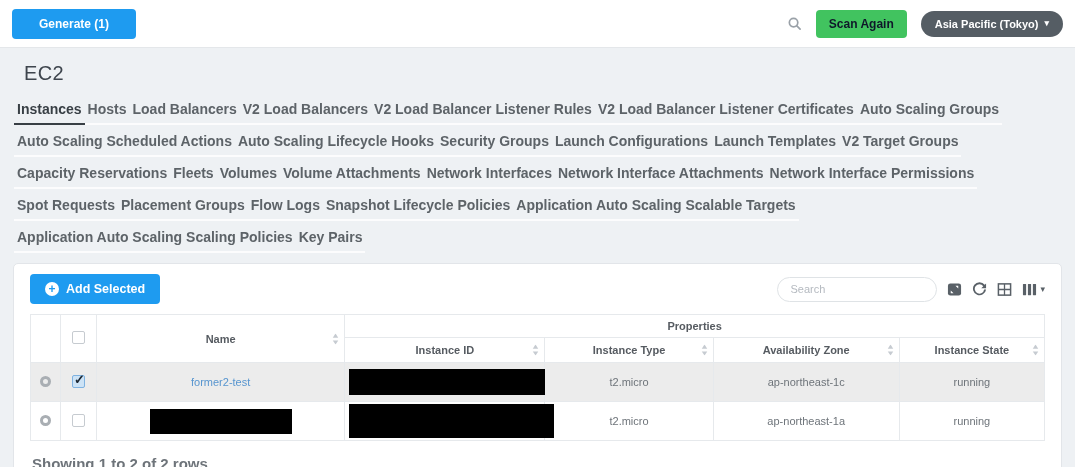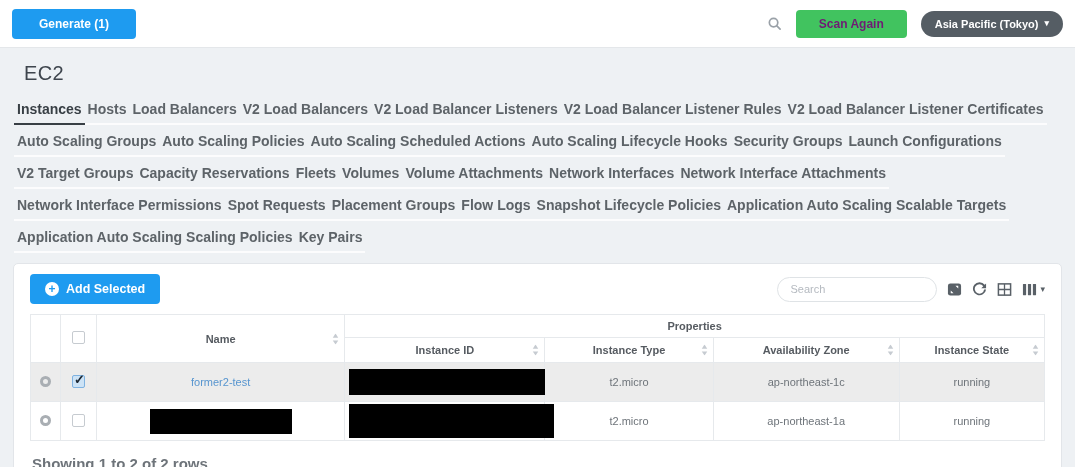--- a/index.html
+++ b/index.html
@@ -7,22 +7,22 @@
     font-family:"Liberation Sans", sans-serif; background:#eef1f4; }
 
   
   .topbar { height:48px; background:#ffffff; border-bottom:1px solid #e4e7ea;
     display:flex; align-items:center; justify-content:space-between; padding:0 12px; }
   .btn { border:none; cursor:pointer; font-family:inherit; }
   .btn-blue { background:#1e9bf0; color:#fff; font-weight:bold; font-size:12px;
     padding:8px 27px; border-radius:4px; }
   .topbar-right { display:flex; align-items:center; gap:14px; }
   .search-glass { color:#9aa1a8; width:15px; height:15px; display:inline-block; }
-  .btn-green { background:#41c35f; color:#701a75; font-weight:bold; font-size:12px;
-    padding:7px 23px; border-radius:4px; }
+  .btn-green { background:#41c35f; color:#0f172a; font-weight:bold; font-size:12px;
+    padding:7px 13px; border-radius:4px; }
   .btn-region { background:#555d64; color:#fff; font-weight:bold; font-size:11px;
     padding:7px 14px; border-radius:999px; display:flex; align-items:center; gap:6px; }
   .caret { font-size:9px; line-height:1; }
 
   
   .page-header { padding:14px 24px 2px; }
   .page-title { font-size:20px; font-weight:normal; color:#3e454d; letter-spacing:.3px; }
   .breadcrumb { margin-top:5px; font-size:11.5px; color:#8d959d; }
   .breadcrumb a { color:#5f9fd6; text-decoration:none; cursor:pointer; }
   .breadcrumb .sep { margin:0 4px; color:#a7aeb5; }
@@ -94,29 +94,28 @@
 
 <div class="page-header">
   <h1 class="page-title">EC2</h1>
 </div>
 
 <div class="tabs" id="tabs">
     <span class="tab active">Instances</span>
     <span class="tab">Hosts</span>
     <span class="tab">Load Balancers</span>
     <span class="tab">V2 Load Balancers</span>
-    <span class="tab">V2 Load Balancer Listeners</span>
     <span class="tab">V2 Load Balancer Listener Rules</span>
     <span class="tab">V2 Load Balancer Listener Certificates</span>
     <span class="tab">Auto Scaling Groups</span>
-    <span class="tab">Auto Scaling Policies</span>
     <span class="tab">Auto Scaling Scheduled Actions</span>
     <span class="tab">Auto Scaling Lifecycle Hooks</span>
     <span class="tab">Security Groups</span>
     <span class="tab">Launch Configurations</span>
+    <span class="tab">Launch Templates</span>
     <span class="tab">V2 Target Groups</span>
     <span class="tab">Capacity Reservations</span>
     <span class="tab">Fleets</span>
     <span class="tab">Volumes</span>
     <span class="tab">Volume Attachments</span>
     <span class="tab">Network Interfaces</span>
     <span class="tab">Network Interface Attachments</span>
     <span class="tab">Network Interface Permissions</span>
     <span class="tab">Spot Requests</span>
     <span class="tab">Placement Groups</span>

